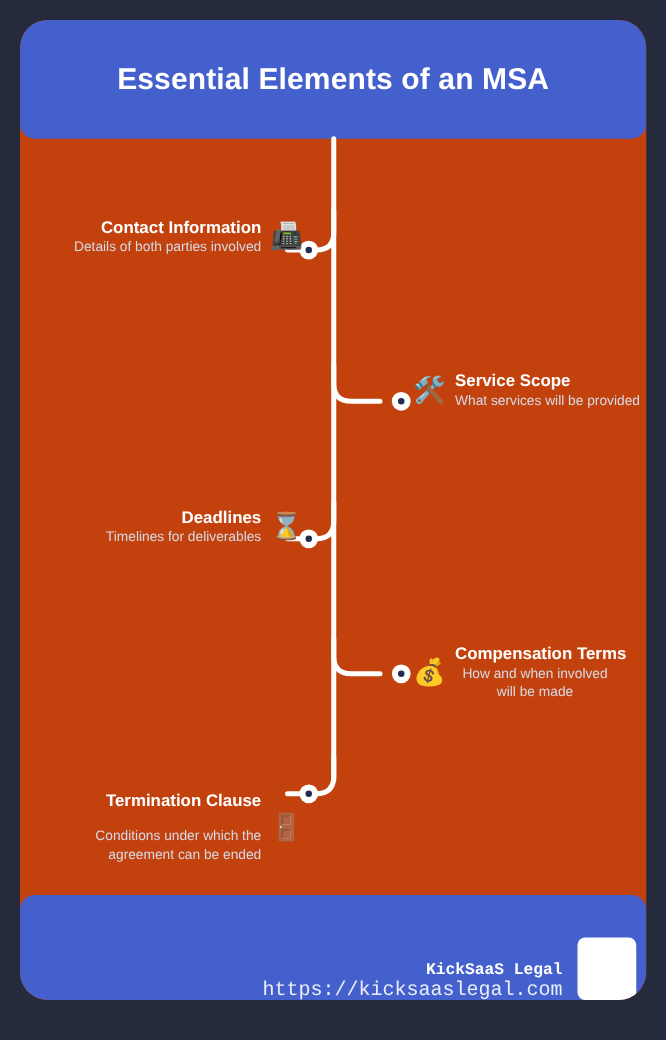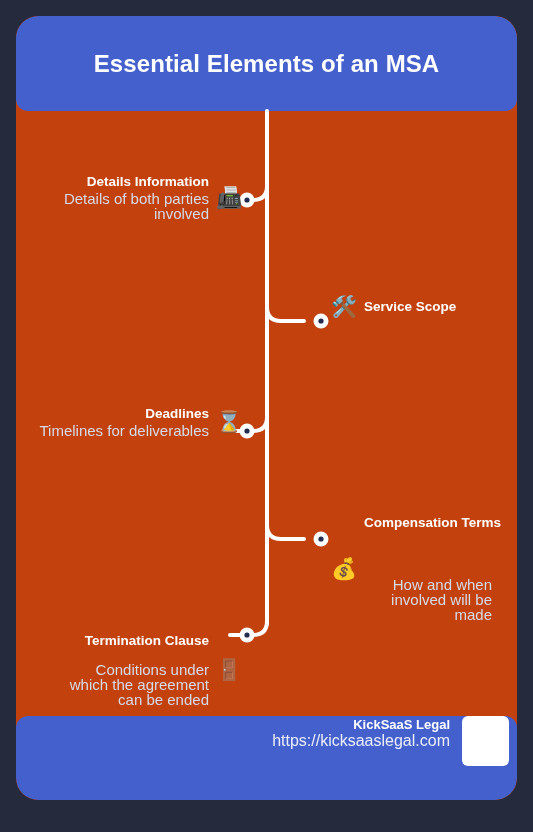--- a/index.html
+++ b/index.html
@@ -55,23 +55,24 @@
   
   .footer {
     position: absolute;
     left: 0;
     bottom: 0;
     width: 501px;
     height: 84px;
     background: #4460cc;
     border-radius: 12px 12px 22px 22px;
     display: flex;
-    align-items: flex-start;
+    align-items: flex-end;
     justify-content: flex-end;
     padding-right: 8px;
+    font-family: Liberation Mono, monospace;
   }
   .footer-text {
     text-align: right;
     margin-right: 12px;
   }
   .footer-brand {
     color: #ffffff;
     font-size: 13px;
     font-weight: bold;
     line-height: 17px;
@@ -110,32 +111,32 @@
     justify-content: flex-end;
   }
   .item.right {
     left: 306px;
     flex-direction: row;
     justify-content: flex-start;
   }
 
   .item-text { display: flex; flex-direction: column; }
   .item.left  .item-text { align-items: flex-end;   text-align: right; }
-  .item.right .item-text { align-items: flex-start; text-align: right; gap: 45px;  }
+  .item.right .item-text { align-items: flex-start; text-align: center;  }
 
   .item-title {
     color: #ffffff;
     font-size: 13.5px;
     font-weight: bold;
     line-height: 18px;
     white-space: nowrap;
   }
   .item-desc {
     color: #d6dbe8;
-    font-size: 15px;
+    font-size: 11px;
     line-height: 15px;
   }
 
   .item-emoji {
     font-size: 21px;
     line-height: 1;
     width: 28px;
     text-align: center;
     flex: 0 0 28px;
   }
@@ -178,30 +179,31 @@
         <circle cx="231" cy="415" r="2.6" fill="#222d4d"></circle>
         <circle cx="305" cy="523" r="7.5" fill="#ffffff"></circle>
         <circle cx="305" cy="523" r="2.6" fill="#222d4d"></circle>
         <circle cx="231" cy="619" r="7.5" fill="#ffffff"></circle>
         <circle cx="231" cy="619" r="2.6" fill="#222d4d"></circle>
       </g>
     </svg>
 
     <div class="item left" style="top:157px;">
       <div class="item-text">
-        <div class="item-title">Details Information</div>
+        <div class="item-title">Contact Information</div>
         <div class="item-desc">Details of both parties involved</div>
       </div>
       <div class="item-emoji">📠</div>
     </div>
 
     <div class="item right" style="top:280px;">
       <div class="item-emoji">🛠️</div>
       <div class="item-text">
         <div class="item-title">Service Scope</div>
+        <div class="item-desc">What services will be provided</div>
       </div>
     </div>
 
     <div class="item left" style="top:389px;">
       <div class="item-text">
         <div class="item-title">Deadlines</div>
         <div class="item-desc">Timelines for deliverables</div>
       </div>
       <div class="item-emoji">⌛</div>
     </div>

